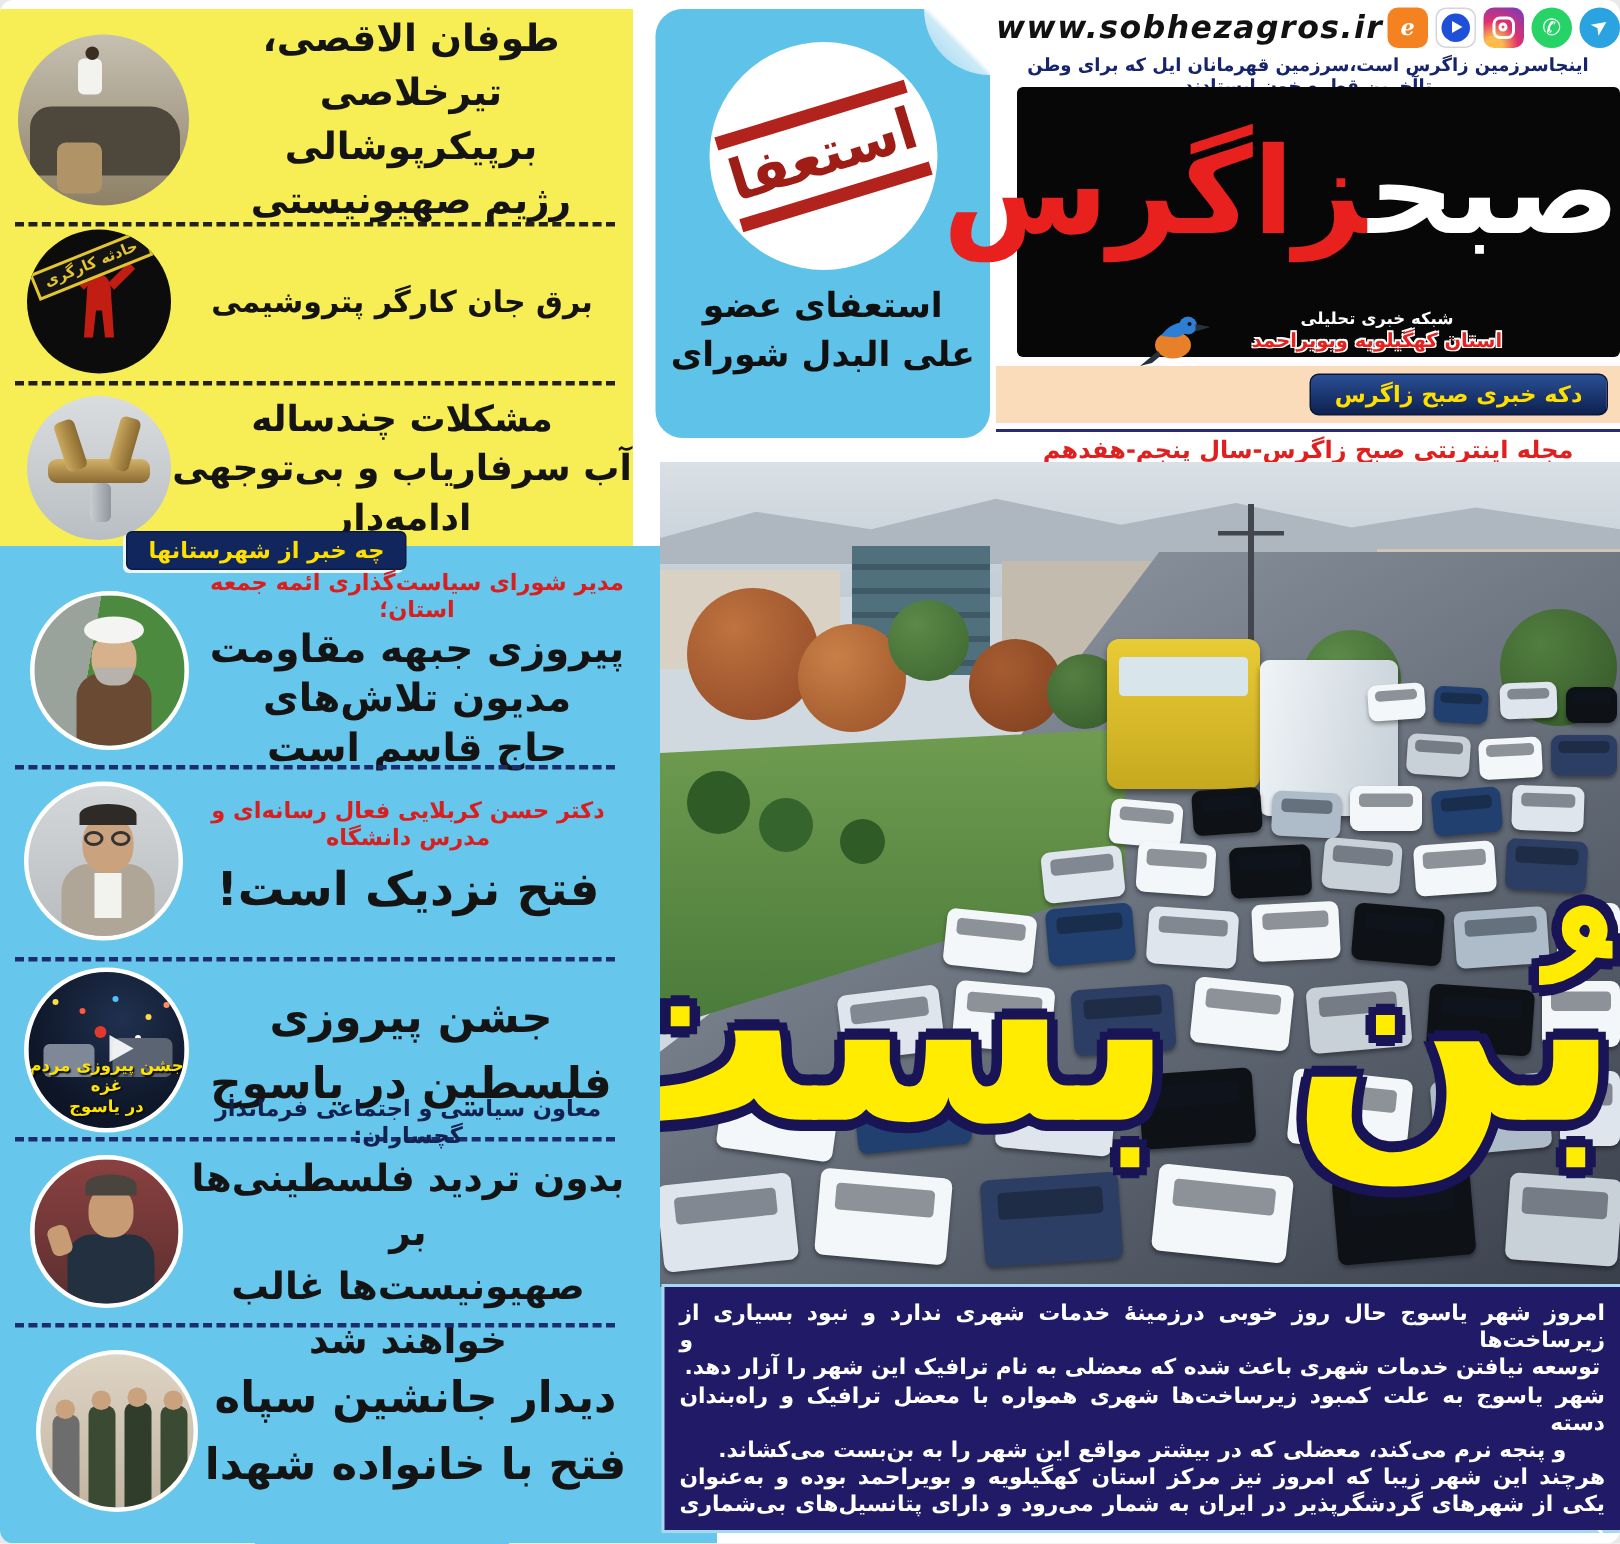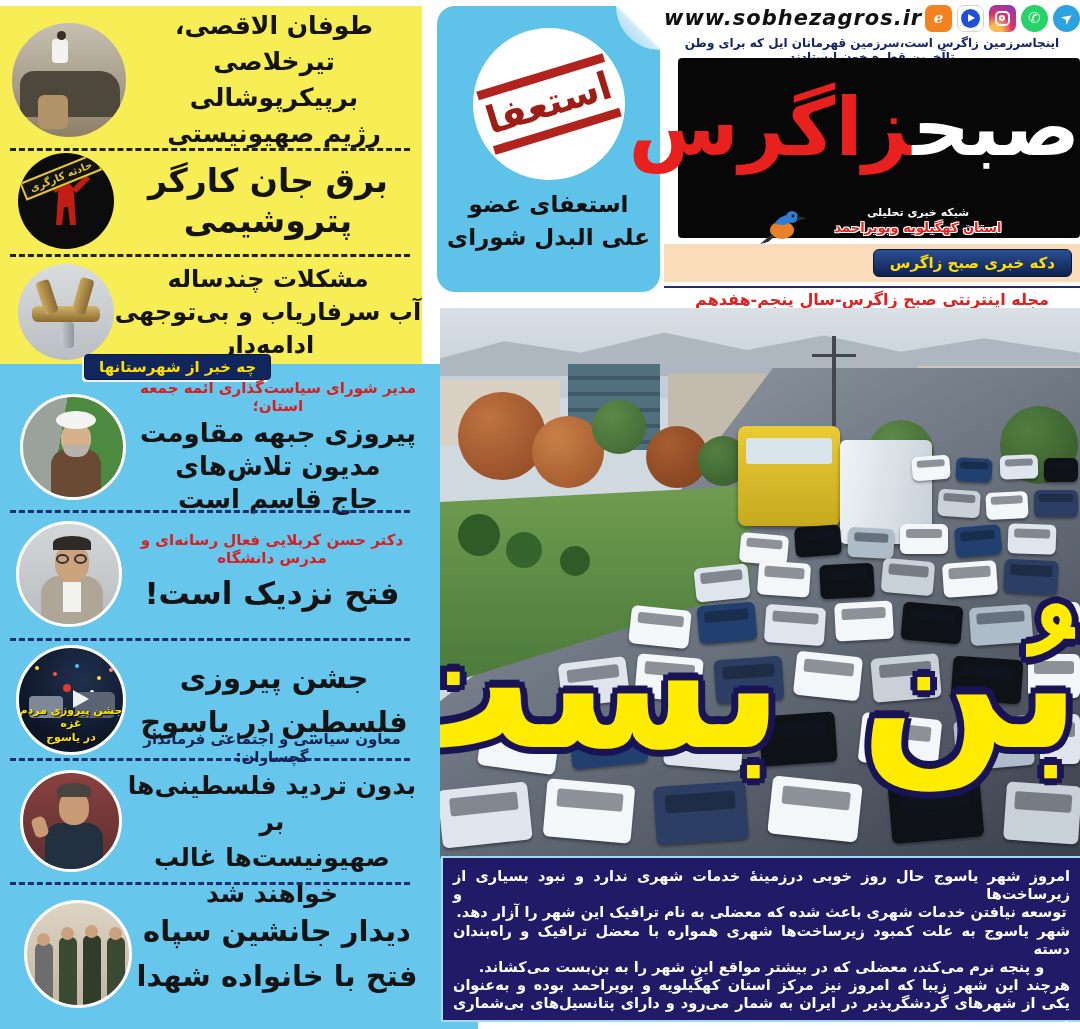--- a/index.html
+++ b/index.html
@@ -1,17 +1,17 @@
 <!DOCTYPE html>
 <html lang="fa"><head>
 <meta charset="utf-8">
 <style>
   html,body{margin:0;padding:0;background:#e9e9e9;}
   *{box-sizing:border-box;font-family:"DejaVu Sans",sans-serif;}
-  .page{position:relative;width:1080px;height:1029px;background:#fff;margin:0 auto;overflow:hidden;}
+  .page{position:relative;width:1080px;height:1029px;background:#fff;margin:0 auto;overflow:hidden;border-radius:9px;}
   
   .yellow-block{position:absolute;left:0;top:6px;width:422px;height:358px;background:#f7ed55;}
   .blue-block{position:absolute;left:0;top:364px;width:478px;height:665px;background:#67c6ec;}
   .story{position:absolute;left:0;width:422px;display:flex;align-items:center;}
   .circle{border-radius:50%;overflow:hidden;position:relative;flex:none;}
   .blue-block .circle{border:3px solid #fff;}
   .htext{flex:1;text-align:center;direction:rtl;}
   .hline{font-weight:bold;color:#141414;}
   .kicker{font-weight:bold;font-size:15px;direction:rtl;text-align:center;margin-bottom:2px;}
   .kicker.red{color:#d81f1f;}
@@ -116,21 +116,21 @@
     <div class="story" style="top:148px;height:94px;">
       <div class="circle" style="width:96px;height:96px;margin-left:18px;background:#0c0c0c;">
         <svg width="96" height="96" viewBox="0 0 96 96">
           <path d="M48 30 c-6 0 -8 6 -8 12 l-2 30 h6 l2 -18 h4 l2 18 h6 l-2 -30 c0 -6 -2 -12 -8 -12 z" fill="#c21d12"></path>
           <circle cx="48" cy="24" r="7" fill="#c21d12"></circle>
           <path d="M40 38 l-14 -14 m30 14 l14 -14" stroke="#c21d12" stroke-width="6" fill="none"></path>
         </svg>
         <div class="abs" style="left:2px;top:14px;padding:2px 6px;background:#141414;border:2px solid #e3c52f;color:#e3c52f;font-size:10px;font-weight:bold;transform:rotate(-22deg);direction:rtl;white-space:nowrap;">حادثه کارگری</div>
       </div>
       <div class="htext">
-        <div class="hline" style="font-size:33px;line-height:40px;">برق جان کارگر پتروشیمی</div>
+        <div class="hline" style="font-size:20px;line-height:40px;">برق جان کارگر پتروشیمی</div>
       </div>
     </div>
     <div class="sep-y" style="top:248px;"></div>
 
     <div class="story" style="top:254px;height:104px;">
       <div class="circle" style="width:96px;height:96px;margin-left:18px;background:linear-gradient(#dadddf,#b9bec2);">
         <div class="abs" style="left:14px;top:42px;width:68px;height:16px;background:linear-gradient(#d3b26a,#8a6a30);border-radius:6px;"></div>
         <div class="abs" style="left:22px;top:16px;width:14px;height:34px;background:linear-gradient(90deg,#caa85f,#8a6a30);border-radius:4px;transform:rotate(-18deg);"></div>
         <div class="abs" style="left:58px;top:14px;width:14px;height:36px;background:linear-gradient(90deg,#caa85f,#8a6a30);border-radius:4px;transform:rotate(16deg);"></div>
         <div class="abs" style="left:42px;top:58px;width:14px;height:26px;background:linear-gradient(90deg,#c9cdd1,#8f969c);border-radius:4px;"></div>

